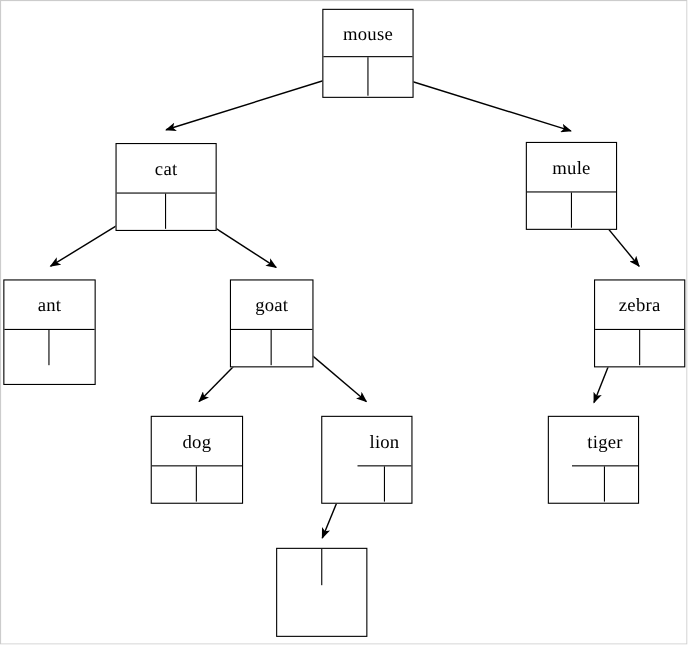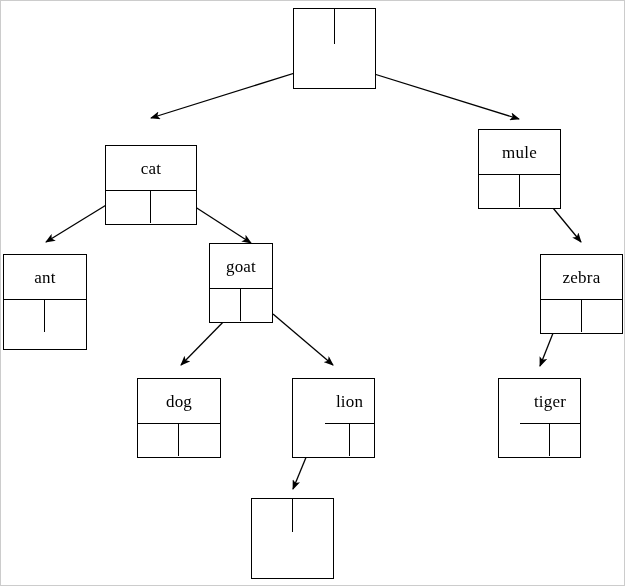--- a/index.html
+++ b/index.html
@@ -75,47 +75,48 @@
         <line x1="171" y1="191" x2="250" y2="242" stroke="#000000" stroke-width="1.3" marker-end="url(#arrowhead)"></line>
         <line x1="538" y1="190" x2="580" y2="241" stroke="#000000" stroke-width="1.3" marker-end="url(#arrowhead)"></line>
         <line x1="230" y1="313" x2="180" y2="364" stroke="#000000" stroke-width="1.3" marker-end="url(#arrowhead)"></line>
         <line x1="272" y1="313" x2="332" y2="364" stroke="#000000" stroke-width="1.3" marker-end="url(#arrowhead)"></line>
         <line x1="560" y1="312" x2="539" y2="365" stroke="#000000" stroke-width="1.3" marker-end="url(#arrowhead)"></line>
         <line x1="313" y1="437" x2="292" y2="488" stroke="#000000" stroke-width="1.3" marker-end="url(#arrowhead)"></line>
       </g>
   </svg>
   <div id="node-layer">
       <div class="tree-node" style="left: 292px; top: 7px; width: 83px; height: 81px;">
+        <div class="node-label" style="height: 43px;">mouse</div>
         <div class="node-pointers" style="height: 35.2px;">
           <div class="ptr-cell left-ptr"></div>
           <div class="ptr-cell right-ptr"></div>
         </div>
       </div>
-      <div class="tree-node" style="left: 104px; top: 144px; width: 92px; height: 80px;">
+      <div class="tree-node" style="left: 104px; top: 129px; width: 92px; height: 80px;">
         <div class="node-label" style="height: 45px;">cat</div>
         <div class="node-pointers" style="height: 32.2px;">
           <div class="ptr-cell left-ptr"></div>
           <div class="ptr-cell right-ptr"></div>
         </div>
       </div>
       <div class="tree-node" style="left: 477px; top: 128px; width: 83px; height: 80px;">
         <div class="node-label" style="height: 45px;">mule</div>
         <div class="node-pointers" style="height: 32.2px;">
           <div class="ptr-cell left-ptr"></div>
           <div class="ptr-cell right-ptr"></div>
         </div>
       </div>
       <div class="tree-node" style="left: 2px; top: 253px; width: 84px; height: 96px;">
         <div class="node-label" style="height: 45px;">ant</div>
         <div class="node-pointers" style="height: 32.2px;">
           <div class="ptr-cell left-ptr"></div>
           <div class="ptr-cell right-ptr"></div>
         </div>
       </div>
-      <div class="tree-node" style="left: 208px; top: 242px; width: 64px; height: 80px;">
+      <div class="tree-node" style="left: 208px; top: 253px; width: 76px; height: 80px;">
         <div class="node-label" style="height: 45px;">goat</div>
         <div class="node-pointers" style="height: 32.2px;">
           <div class="ptr-cell left-ptr"></div>
           <div class="ptr-cell right-ptr"></div>
         </div>
       </div>
       <div class="tree-node" style="left: 539px; top: 253px; width: 83px; height: 80px;">
         <div class="node-label" style="height: 45px; text-align: right;">zebra</div>
         <div class="node-pointers" style="height: 32.2px;">
           <div class="ptr-cell left-ptr"></div>

